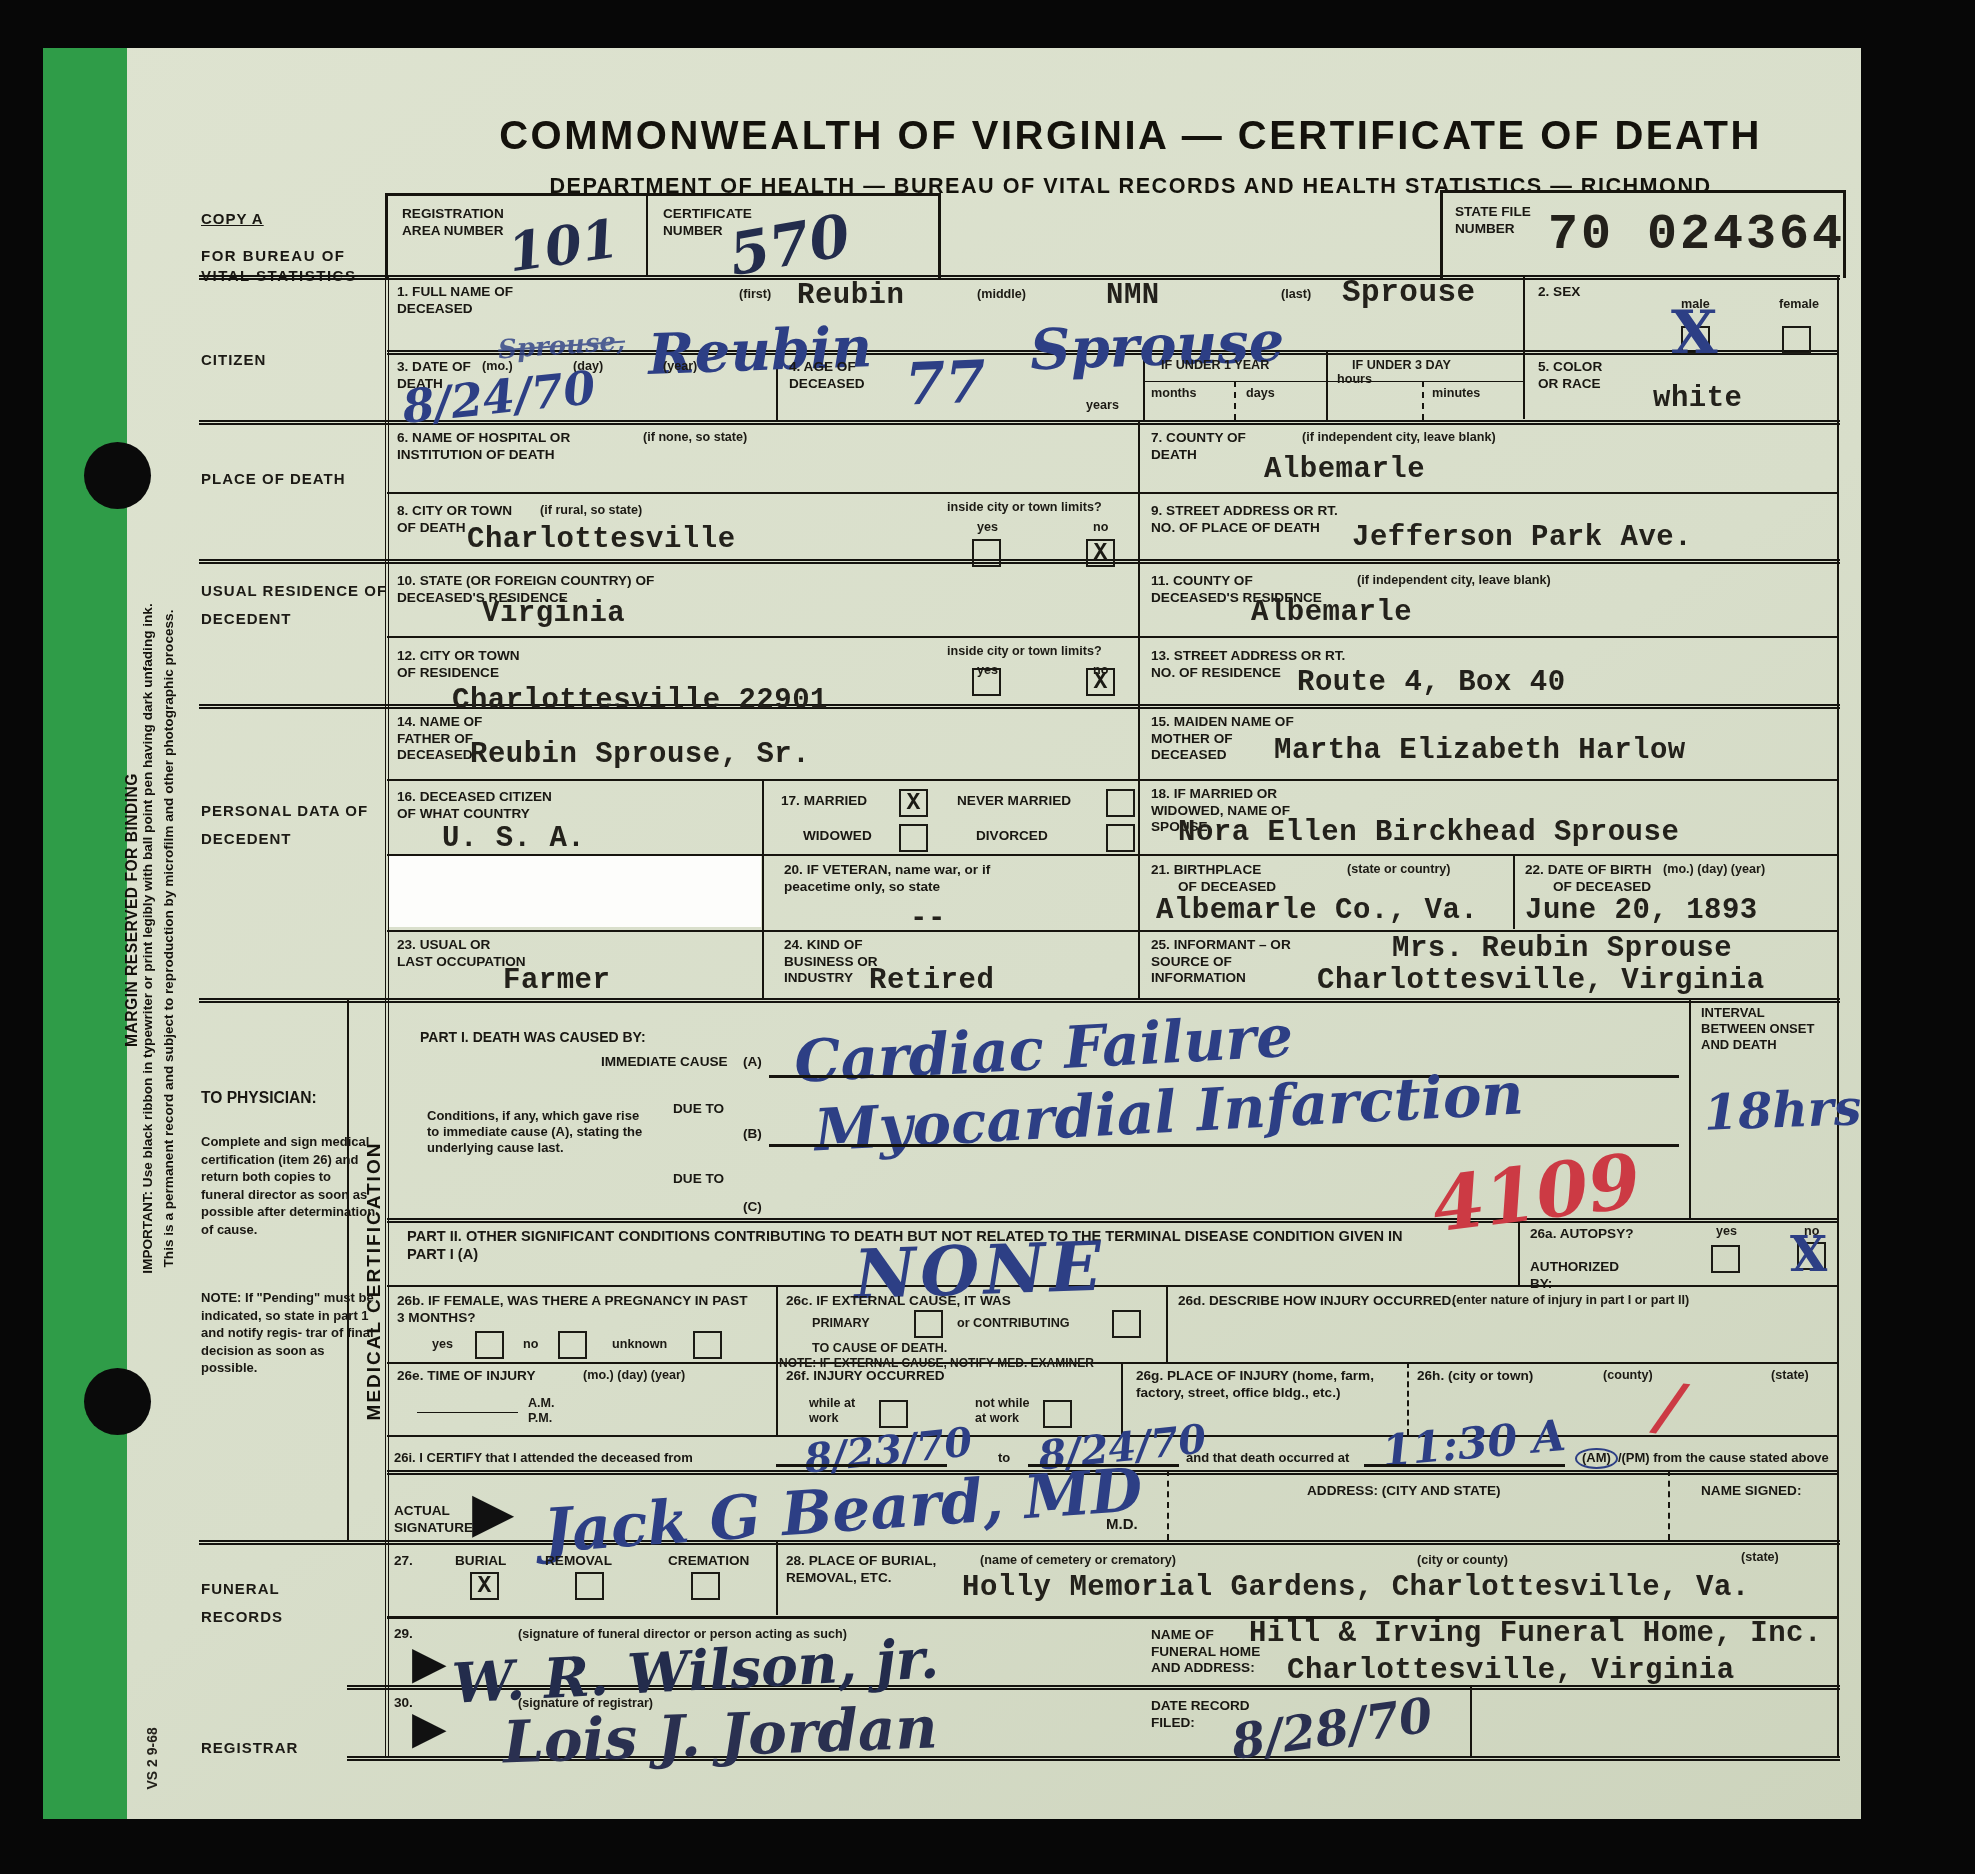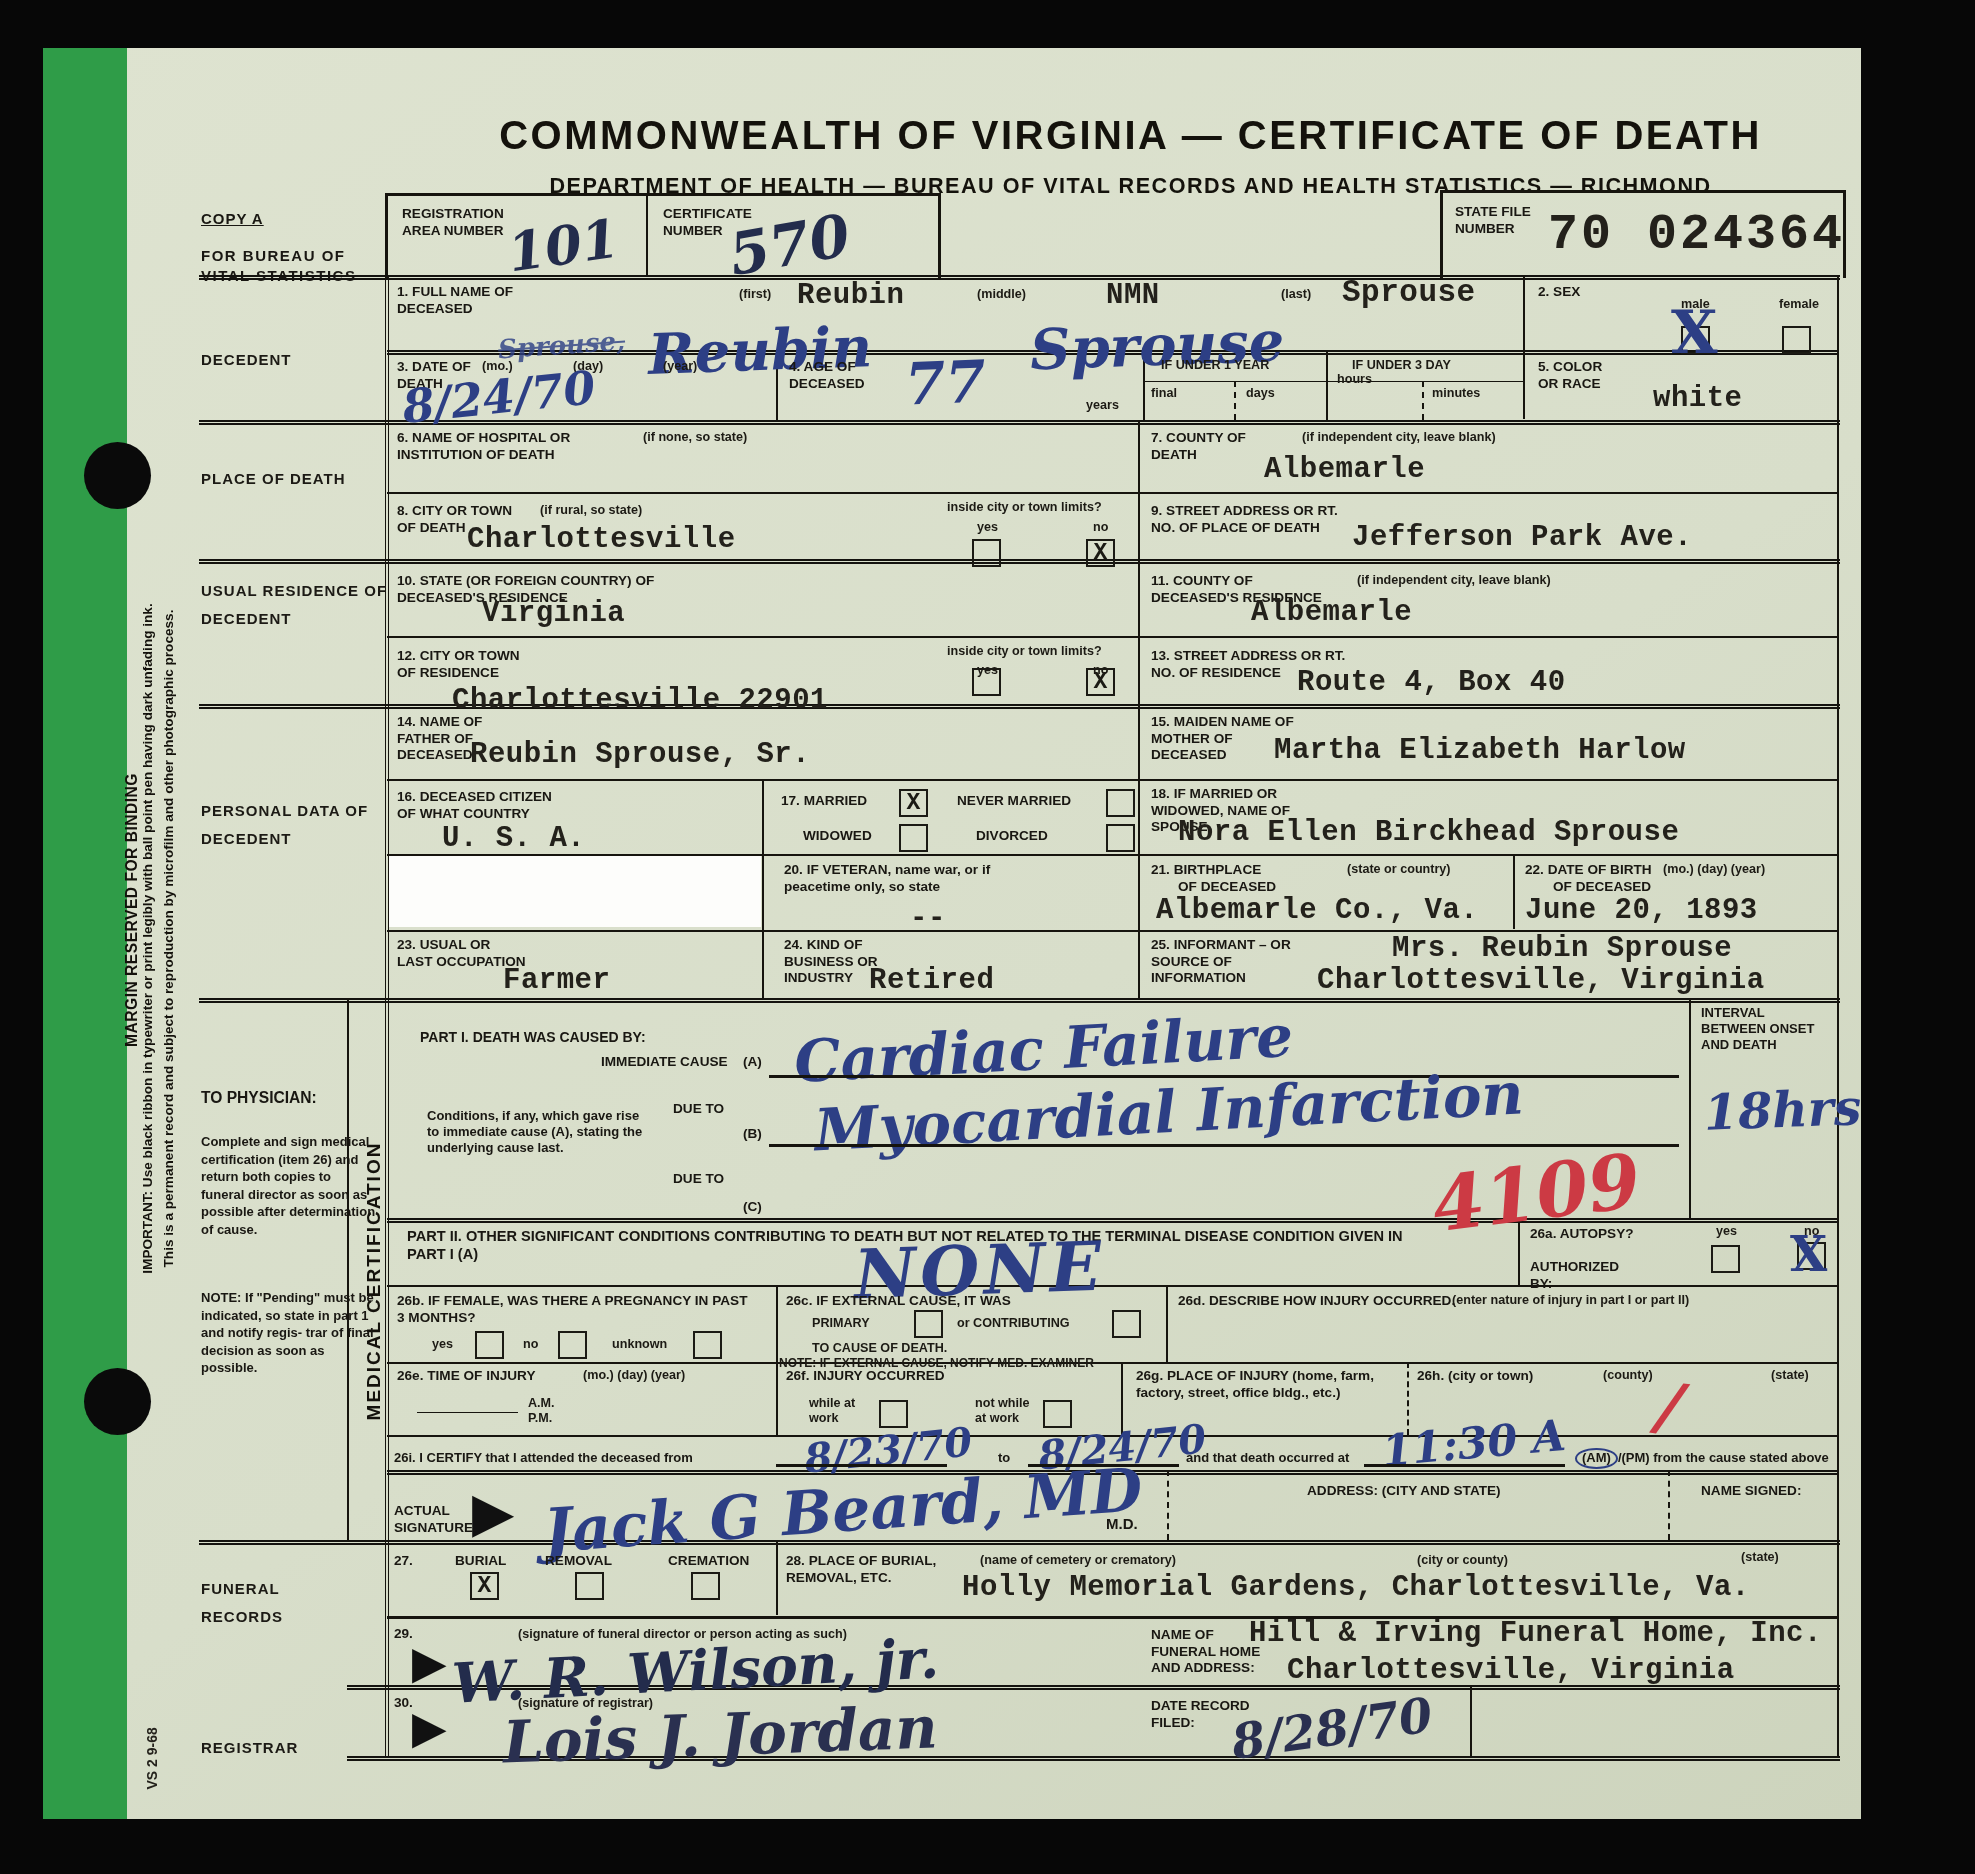--- a/index.html
+++ b/index.html
@@ -60,21 +60,21 @@
   <div class="abs" style="left:385px;top:193px;width:550px;height:82px;border:3px solid #16140e;border-bottom:none;"></div>
   <div class="abs vline" style="left:646px;top:193px;height:82px;"></div>
   <div class="abs lbl" style="left:402px;top:206px;width:141px;">REGISTRATION AREA NUMBER</div>
   <div class="abs hw-dk" style="left:508px;top:219px;font-size:53px;transform:rotate(-8deg);">101</div>
   <div class="abs lbl" style="left:663px;top:206px;width:111px;">CERTIFICATE NUMBER</div>
   <div class="abs hw-dk" style="left:729px;top:216px;font-size:58px;transform:rotate(-10deg);">570</div>
   <div class="abs" style="left:1440px;top:190px;width:400px;height:85px;border:3px solid #16140e;border-bottom:none;"></div>
   <div class="abs lbl" style="left:1455px;top:204px;width:90px;">STATE FILE NUMBER</div>
   <div class="abs typed" style="left:1548px;top:209px;font-size:50px;letter-spacing:3px;">70 024364</div>
 
-  <div class="abs sec" style="left:201px;top:346px;">DECEDENT</div>
+  <div class="abs sec" style="left:201px;top:346px;">CITIZEN</div>
   <div class="abs sec" style="left:201px;top:465px;width:151px;">PLACE OF DEATH</div>
   <div class="abs sec" style="left:201px;top:577px;width:191px;">USUAL RESIDENCE OF DECEDENT</div>
   <div class="abs sec" style="left:201px;top:797px;width:171px;">PERSONAL DATA OF DECEDENT</div>
   <div class="abs lbl" style="left:201px;top:1088px;font-size:15.6px;">TO PHYSICIAN:</div>
   <div class="abs lbl" style="left:201px;top:1133px;width:176px;font-size:13px;line-height:1.35;">Complete and sign medical certification (item 26) and return both copies to funeral director as soon as possible after determination of cause.</div>
   <div class="abs lbl" style="left:201px;top:1289px;width:176px;font-size:13px;line-height:1.35;">NOTE: If "Pending" must be indicated, so state in part 1 and notify regis- trar of final decision as soon as possible.</div>
   <div class="abs sec" style="left:201px;top:1575px;width:151px;">FUNERAL RECORDS</div>
   <div class="abs sec" style="left:201px;top:1734px;">REGISTRAR</div>
 
   <div class="abs hline-d" style="left:199px;top:275px;width:1641px;"></div>
@@ -142,21 +142,21 @@
   <div class="abs lbl" style="left:397px;top:359px;width:75px;">3. DATE OF DEATH</div>
   <div class="abs lbl-sm" style="left:482px;top:359px;">(mo.)</div>
   <div class="abs lbl-sm" style="left:573px;top:359px;">(day)</div>
   <div class="abs lbl-sm" style="left:663px;top:359px;">(year)</div>
   <div class="abs hw" style="left:402px;top:374px;font-size:46px;transform:rotate(-6deg);">8/24/70</div>
   <div class="abs lbl" style="left:789px;top:359px;width:70px;">4. AGE OF DECEASED</div>
   <div class="abs hw" style="left:905px;top:354px;font-size:58px;">77</div>
   <div class="abs lbl-sm" style="left:1086px;top:398px;">years</div>
   <div class="abs lbl-sm" style="left:1161px;top:358px;">IF UNDER 1 YEAR</div>
   <div class="abs lbl-sm" style="left:1352px;top:358px;">IF UNDER 3 DAY</div>
-  <div class="abs lbl-sm" style="left:1151px;top:386px;">final</div>
+  <div class="abs lbl-sm" style="left:1151px;top:386px;">months</div>
   <div class="abs lbl-sm" style="left:1246px;top:386px;">days</div>
   <div class="abs lbl-sm" style="left:1337px;top:372px;">hours</div>
   <div class="abs lbl-sm" style="left:1432px;top:386px;">minutes</div>
   <div class="abs lbl" style="left:1538px;top:359px;width:75px;">5. COLOR OR RACE</div>
   <div class="abs typed" style="left:1653px;top:384px;">white</div>
 
   <div class="abs lbl" style="left:397px;top:430px;width:231px;">6. NAME OF HOSPITAL OR INSTITUTION OF DEATH</div>
   <div class="abs lbl-sm" style="left:643px;top:430px;">(if none, so state)</div>
   <div class="abs lbl" style="left:1151px;top:430px;width:111px;">7. COUNTY OF DEATH</div>
   <div class="abs lbl-sm" style="left:1302px;top:430px;">(if independent city, leave blank)</div>

